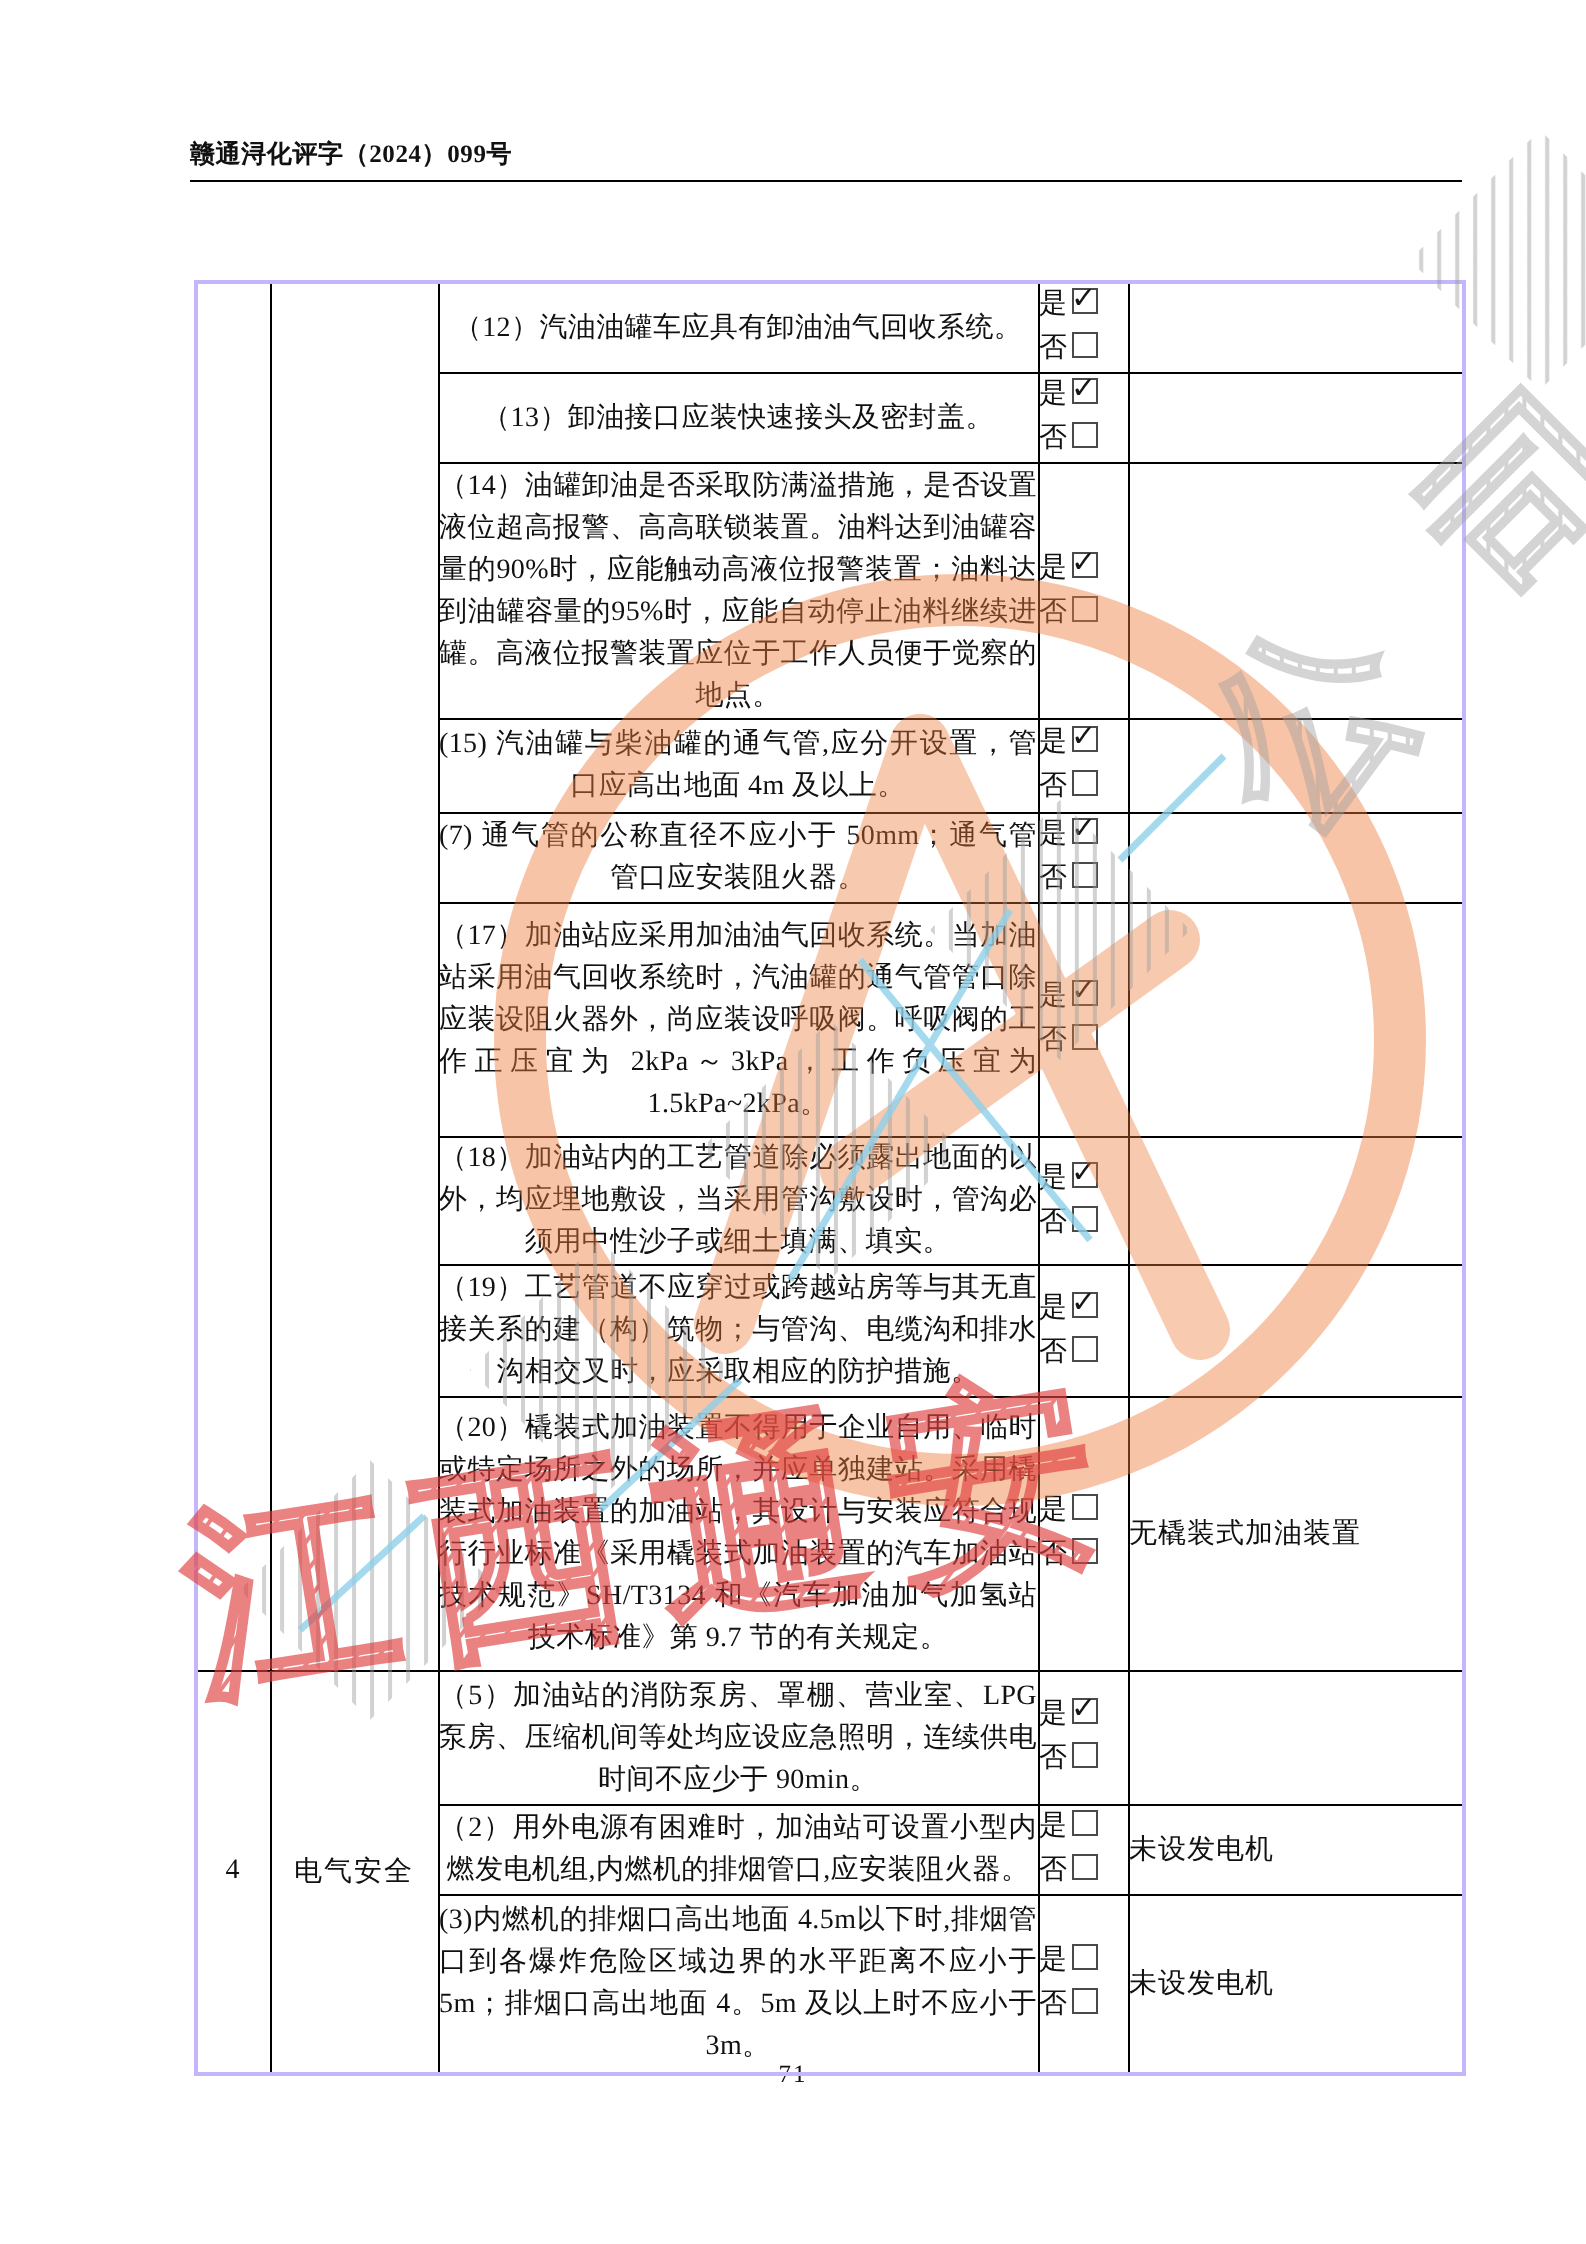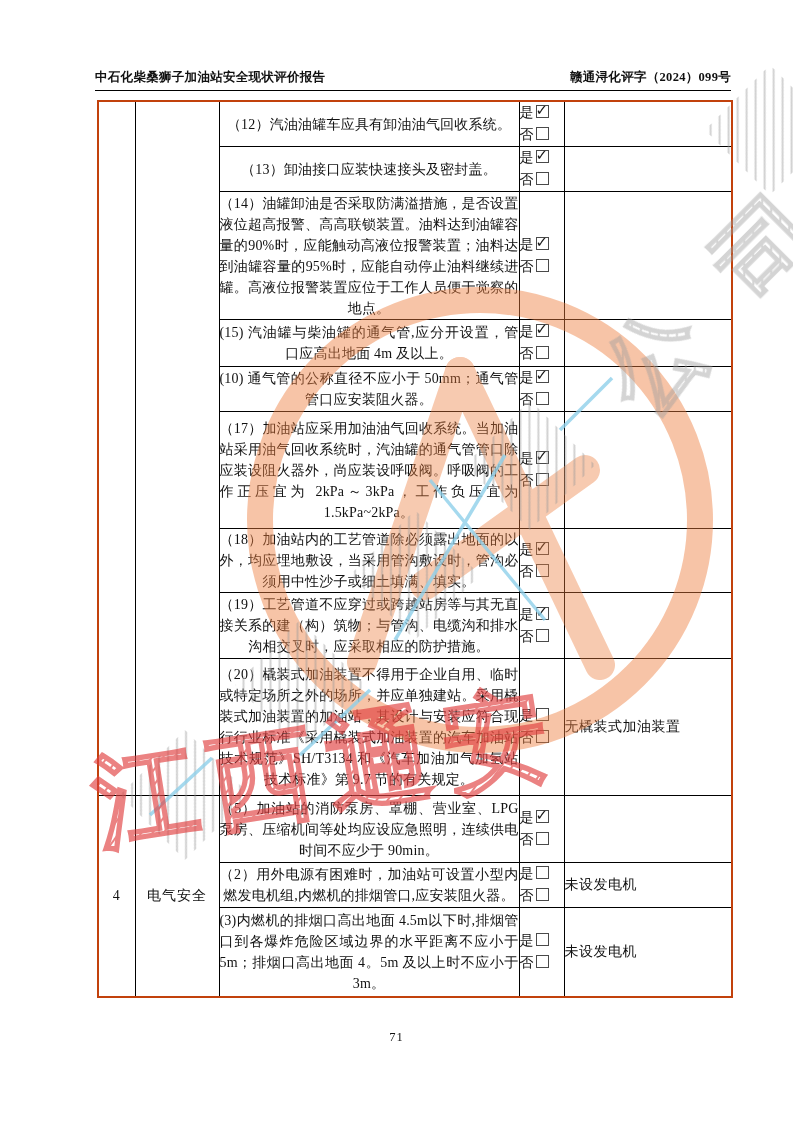--- a/index.html
+++ b/index.html
@@ -24,21 +24,21 @@
   table.doc{
     position:absolute;left:97px;top:100px;
     border-collapse:collapse;table-layout:fixed;
     width:634px;font-size:14px;z-index:1;
   }
   table.doc td{
     border:1px solid #000;
     padding:0;vertical-align:middle;
     overflow:hidden;
   }
-  table.doc{border:2px solid #c2410c;}
+  table.doc{border:2px solid #c4b5fd;margin-top:40px;}
   td.itemcell{padding:3px 7px;}
   .itxt{
     text-align:justify;text-align-last:center;
     line-height:21px;letter-spacing:.2px;
   }
   td.cbcell{padding:1px 0 1px 3px;vertical-align:middle;}
   .cbl{line-height:22px;white-space:nowrap;}
   .cb{
     display:inline-block;width:11px;height:11px;
     border:1.3px solid #4a4a4a;margin-left:2px;
@@ -62,21 +62,20 @@
     position:absolute;left:0;top:0;z-index:3;
     pointer-events:none;
   }
 </style>
 </head>
 <body>
 
 <div class="page">
 
   <div class="hdr">
-    <span>中石化柴桑狮子加油站安全现状评价报告</span>
     <span>赣通浔化评字（2024）099号</span>
   </div>
 
   <table class="doc">
     <colgroup>
       <col style="width:37px">
         <col style="width:84px">
         <col style="width:300px">
       <col style="width:45px">
         <col style="width:168px">
@@ -120,21 +119,21 @@
             <div class="itxt">(15) 汽油罐与柴油罐的通气管,应分开设置，管口应高出地面 4m 及以上。</div>
           </td>
         <td class="cbcell">
           <div class="cbl"><span>是</span><span class="cb checked"></span></div>
           <div class="cbl"><span>否</span><span class="cb"></span></div>
         </td>
         <td class="remcell"></td>
       </tr>
       <tr style="height:45px">
         <td class="itemcell">
-            <div class="itxt">(10) 通气管的公称直径不应小于 50mm；通气管管口应安装阻火器。</div>
+            <div class="itxt">(7) 通气管的公称直径不应小于 50mm；通气管管口应安装阻火器。</div>
           </td>
         <td class="cbcell">
           <div class="cbl"><span>是</span><span class="cb checked"></span></div>
           <div class="cbl"><span>否</span><span class="cb"></span></div>
         </td>
         <td class="remcell"></td>
       </tr>
       <tr style="height:117px">
         <td class="itemcell">
             <div class="itxt">（17）加油站应采用加油油气回收系统。当加油站采用油气回收系统时，汽油罐的通气管管口除应装设阻火器外，尚应装设呼吸阀。呼吸阀的工作正压宜为 2kPa～3kPa，工作负压宜为 1.5kPa~2kPa。</div>

